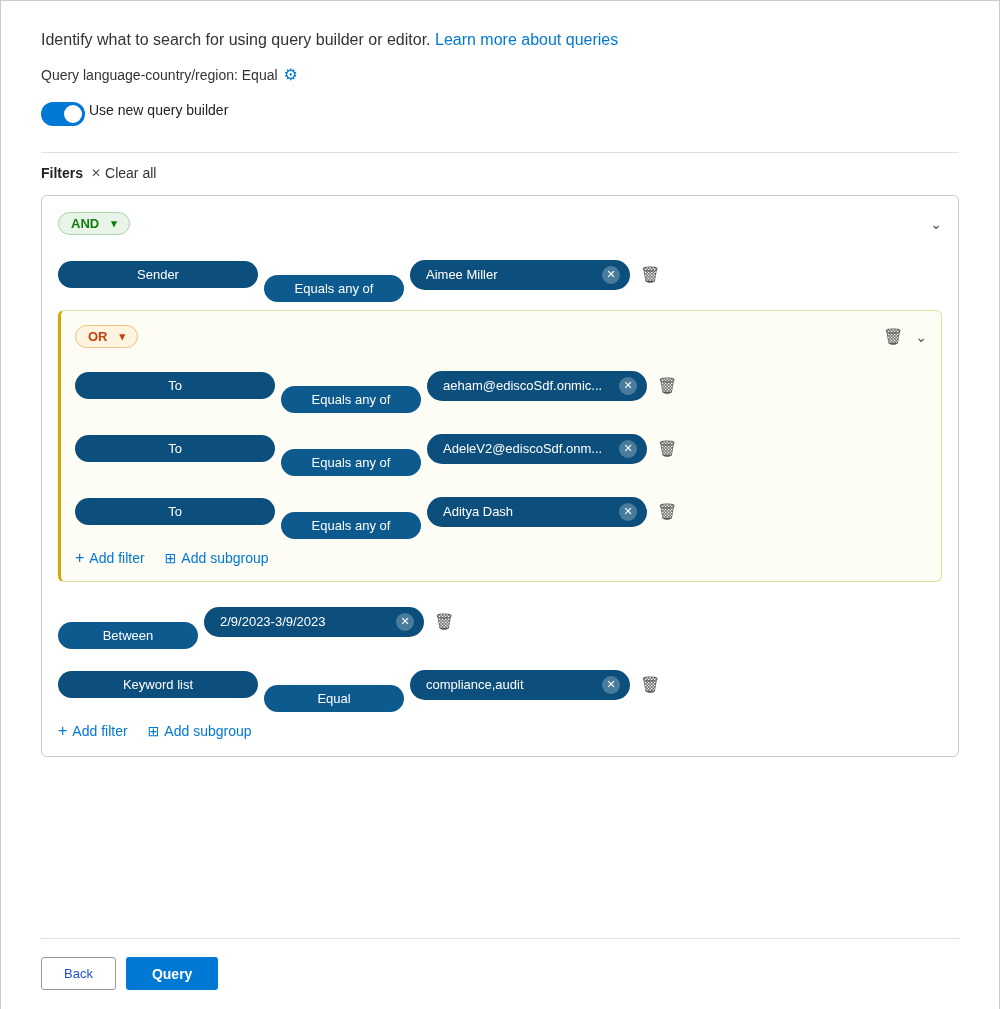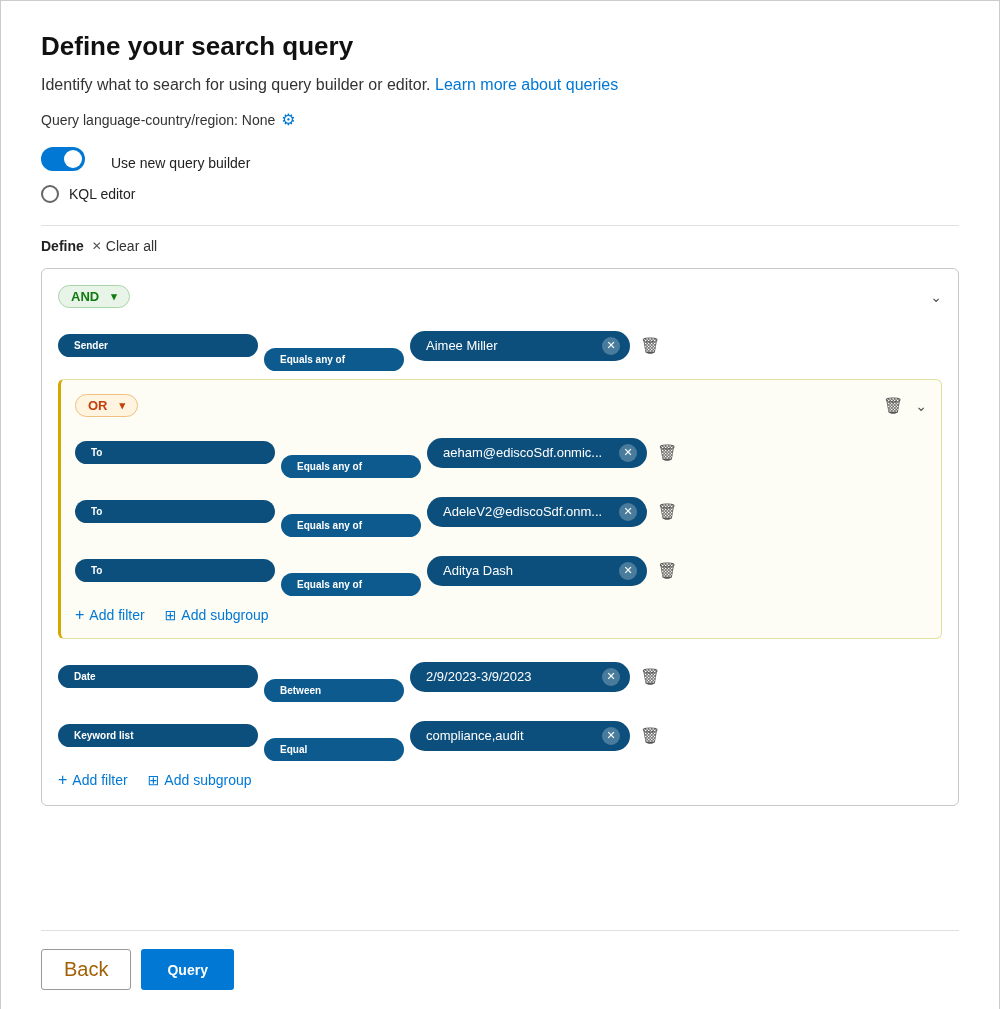--- a/index.html
+++ b/index.html
@@ -40,22 +40,22 @@
       display: flex;
       align-items: center;
       gap: 6px;
     }
     .lang-icon {
       color: #0078d4;
       font-size: 16px;
     }
     .toggle-row {
       display: flex;
-      align-items: flex-end;
-      gap: 26px;
+      align-items: flex-start;
+      gap: 4px;
       margin-bottom: 14px;
     }
     
     .toggle-switch {
       width: 44px;
       height: 24px;
       background: #0078d4;
       border-radius: 12px;
       position: relative;
       cursor: pointer;
@@ -167,24 +167,24 @@
       display: flex;
       align-items: center;
       gap: 6px;
       margin-bottom: 8px;
     }
     .filter-chip {
       background: #0d4f7c;
       color: #fff;
       border-radius: 20px;
       padding: 6px 16px;
-      font-size: 10px;
-      font-weight: 700;
+      font-size: 13px;
+      font-weight: 400;
       min-width: 200px;
-      text-align: left;
+      text-align: center;
       cursor: pointer;
       white-space: nowrap;
       overflow: hidden;
       text-overflow: ellipsis;
     }
     .filter-chip.operator {
       min-width: 140px;
       background: #0d5a8e;
       margin-top: 28px;
     }
@@ -252,22 +252,22 @@
       padding-top: 18px;
       display: flex;
       gap: 10px;
     }
     .btn-back {
       padding: 8px 22px;
       background: #fff;
       border: 1px solid #999;
       border-radius: 3px;
       cursor: pointer;
-      font-size: 20px;
-      color: #a16207;
+      font-size: 13px;
+      color: #1d4ed8;
     }
     .btn-next {
       padding: 8px 26px;
       background: #0078d4;
       color: #fff;
       border: none;
       border-radius: 3px;
       cursor: pointer;
       font-size: 14px;
       font-weight: 600;
@@ -303,47 +303,42 @@
       align-items: center;
       justify-content: center;
       flex-shrink: 0;
     }
   </style>
 </head>
 <body>
 
 <div class="page-container">
 
-  <div class="page-title">Define your search query</div>
 
   <div class="description">
     <span>Identify what to search for using query builder or editor.</span>
     <a href="#">Learn more about queries</a>
   </div>
 
   <div class="query-language">
-    <span>Query language-country/region: None</span>
+    <span>Query language-country/region: Equal</span>
     <span class="lang-icon">⚙</span>
   </div>
 
   <div class="toggle-row">
     <div class="toggle-switch"></div>
     <span>Use new query builder</span>
   </div>
 
 
-  <div class="radio-row">
-    <div class="radio-btn unselected"></div>
-    <span>KQL editor</span>
-  </div>
 
   <hr class="divider">
 
   <div class="filters-row">
-    <span class="filters-label">Define</span>
+    <span class="filters-label">Filters</span>
     <button class="clear-all-btn">
       <span class="x-icon">✕</span>
       <span>Clear all</span>
     </button>
   </div>
 
   <div class="query-builder-card">
 
     <div class="and-header">
       <div class="logic-badge">
@@ -411,21 +406,20 @@
           <span>Add filter</span>
         </button>
         <button class="add-btn">
           <span class="subgroup-icon">⊞</span>
           <span>Add subgroup</span>
         </button>
       </div>
     </div>
 
     <div class="filter-row">
-      <div class="filter-chip">Date</div>
       <div class="filter-chip operator">Between</div>
       <div class="value-chip-wrapper">
         <span class="value-text">2/9/2023-3/9/2023</span>
         <button class="chip-x-circle">✕</button>
       </div>
       <button class="filter-icon-btn">🗑</button>
     </div>
 
     <div class="filter-row">
       <div class="filter-chip">Keyword list</div>

